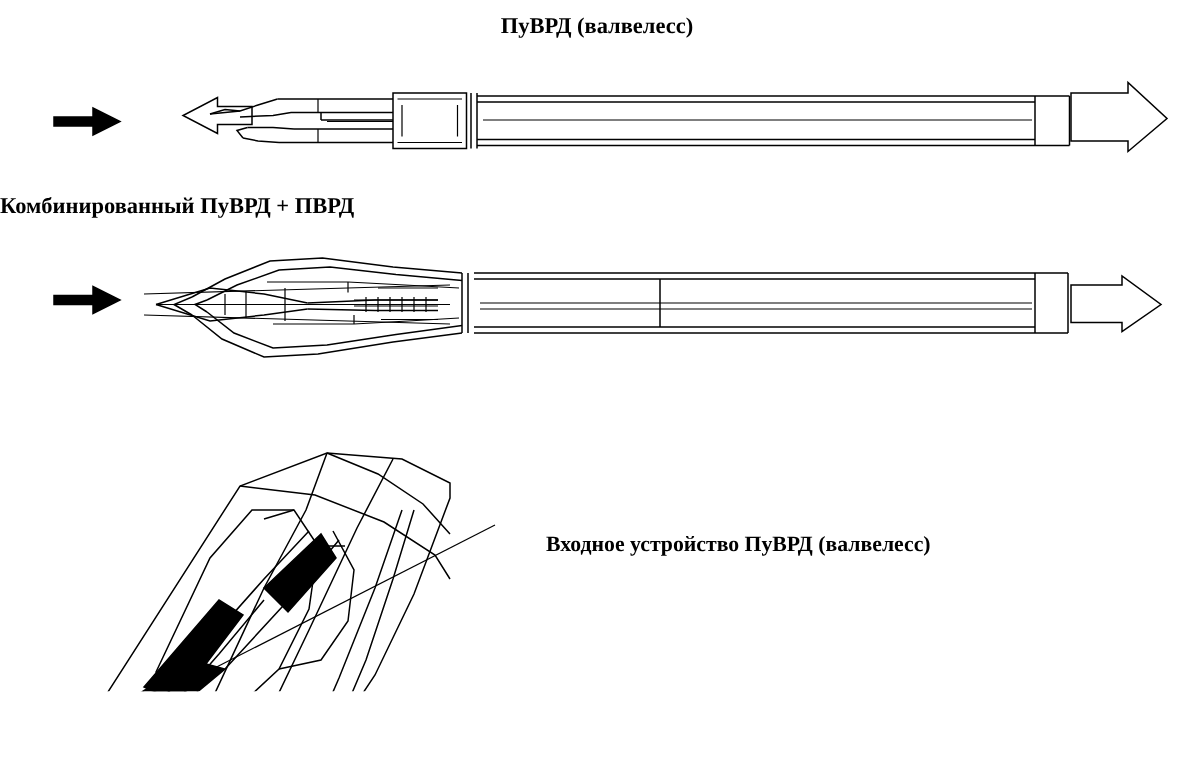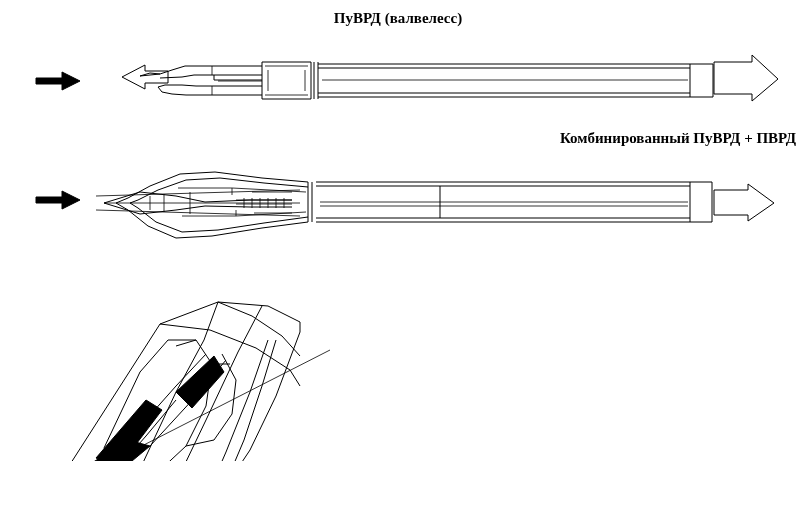--- a/index.html
+++ b/index.html
@@ -27,21 +27,21 @@
     left: 0;
     top: 10px;
     width: 796px;
     text-align: center;
     font-size: 15px;
   }
   #title-combined {
     left: 0;
     top: 130px;
     width: 796px;
-    text-align: right;
+    text-align: left;
     font-size: 15px;
   }
   #caption-inlet {
     left: 364px;
     top: 352px;
     font-size: 14.5px;
     line-height: 23px;
   }
   svg.figure {
     position: absolute;
@@ -56,20 +56,21 @@
 </head>
 <body>
 
 <div id="page">
 
   <div class="caption" id="title-pulsejet">ПуВРД (валвелесс)</div>
 
   <div class="caption" id="title-combined">Комбинированный ПуВРД + ПВРД</div>
 
   <div class="caption" id="caption-inlet">
+    <div>Входное устройство ПуВРД (валвелесс)</div>
   </div>
 
   <svg class="figure" width="796" height="520" viewBox="0 0 796 520">
 
     <g>
       <path class="fill-black" d="M36,78 L62,78 L62,72 L80,81 L62,90 L62,84 L36,84 Z"></path>
     </g>
 
     <g>
       <path class="fill-white" d="M168,71 L145,71 L145,65 L122,77 L145,89 L145,83 L168,83 Z"></path>

